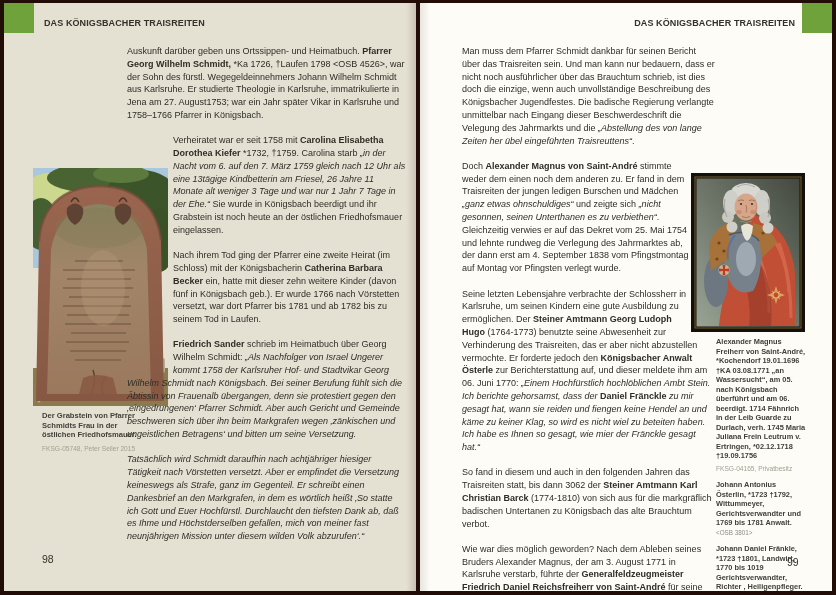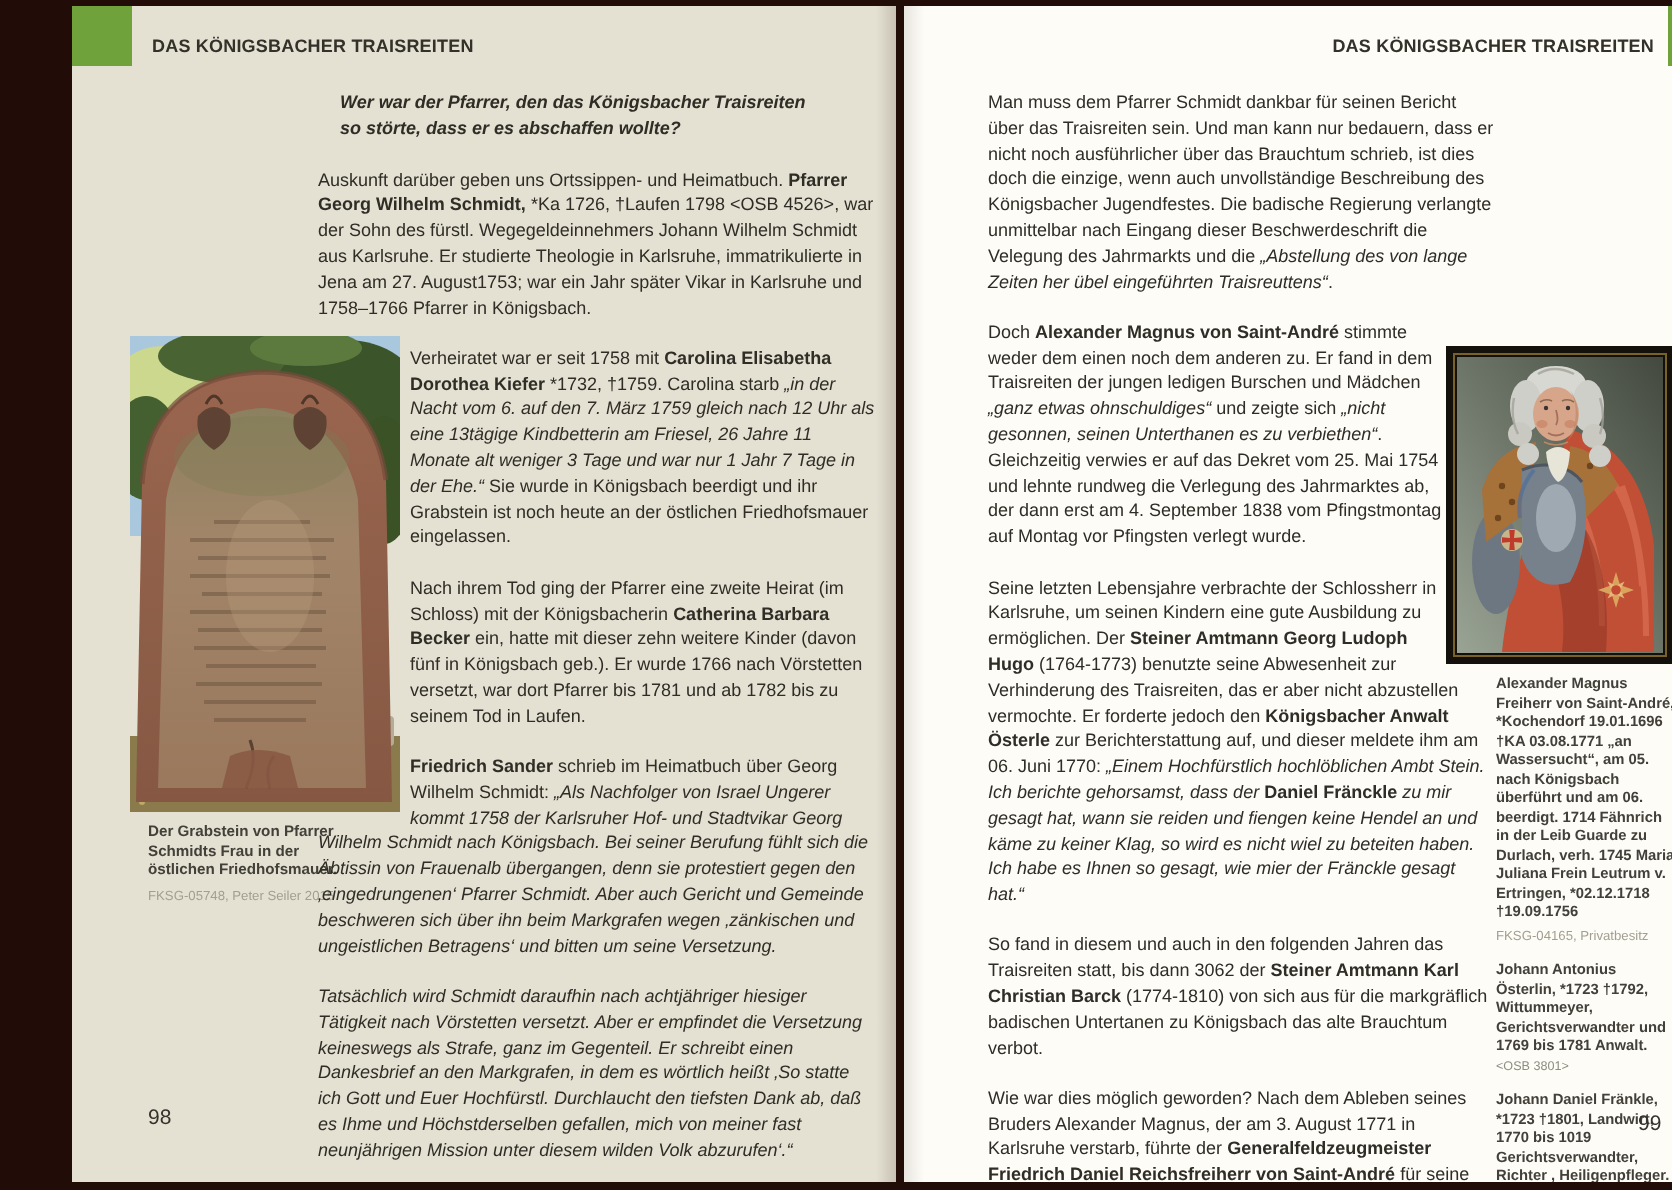--- a/index.html
+++ b/index.html
@@ -1,18 +1,18 @@
 <!DOCTYPE html>
 <html><head>
 <meta charset="utf-8">
 <style>
   html,body{margin:0;padding:0;background:#3a3a3a;}
   .spread{position:relative;width:836px;height:595px;background:#220c08;
           font-family:"Liberation Sans",sans-serif;overflow:hidden;}
-  .page{position:absolute;top:3px;height:588px;width:412px;overflow:hidden;margin-left:32px;}
+  .page{position:absolute;top:3px;height:588px;width:412px;overflow:hidden;}
   .page-left{left:4px;background:#e4e1d3;}
   .page-right{left:420px;background:#fdfcf7;}
   .page-left::after{content:'';position:absolute;right:0;top:0;bottom:0;width:10px;
           background:linear-gradient(to left,rgba(55,25,15,.16),rgba(55,25,15,0));}
   .page-right::before{content:'';position:absolute;left:0;top:0;bottom:0;width:10px;
           background:linear-gradient(to right,rgba(55,25,15,.10),rgba(55,25,15,0));}
   .green-block{position:absolute;top:0;width:30px;height:30px;background:#6fa23a;}
   .gb-left{left:0;} .gb-right{right:0;}
   .header-title{position:absolute;top:15px;font-size:9px;font-weight:bold;
           letter-spacing:.1px;color:#33312a;white-space:nowrap;}
@@ -108,21 +108,20 @@
 
     <div class="caption-left" id="cap-grave">
       <div>Der Grabstein von Pfarrer Schmidts Frau in der östlichen Friedhofsmauer.</div>
       <div class="credit">FKSG-05748, Peter Seiler 2015</div>
     </div>
 
 
     <div class="pagenum pn-left">98</div>
 
     <div class="main-text">
-      <div class="question">Wer war der Pfarrer, den das Königsbacher Traisreiten so störte, dass er es abschaffen wollte?</div>
       <div>
           <p class="para"><span class="seg-r">Auskunft darüber geben uns Ortssippen- und Heimatbuch. </span><span class="seg-b">Pfarrer Georg Wilhelm Schmidt,</span><span class="seg-r"> *Ka 1726, †Laufen 1798 &lt;OSB 4526&gt;, war der Sohn des fürstl. Wegegeldeinnehmers Johann Wilhelm Schmidt aus Karlsruhe. Er studierte Theologie in Karlsruhe, immatrikulierte in Jena am 27. August1753; war ein Jahr später Vikar in Karlsruhe und 1758–1766 Pfarrer in Königsbach.</span></p>
         </div>
       <div>
         <div class="spacer-left"></div>
         <div>
             <p class="para"><span class="seg-r">Verheiratet war er seit 1758 mit </span><span class="seg-b">Carolina Elisabetha Dorothea Kiefer</span><span class="seg-r"> *1732, †1759. Carolina starb </span><span class="seg-i">„in der Nacht vom 6. auf den 7. März 1759 gleich nach 12 Uhr als eine 13tägige Kindbetterin am Friesel, 26 Jahre 11 Monate alt weniger 3 Tage und war nur 1 Jahr 7 Tage in der Ehe.“</span><span class="seg-r"> Sie wurde in Königsbach beerdigt und ihr Grabstein ist noch heute an der östlichen Friedhofsmauer eingelassen.</span></p>
             <p class="para"><span class="seg-r">Nach ihrem Tod ging der Pfarrer eine zweite Heirat (im Schloss) mit der Königsbacherin </span><span class="seg-b">Catherina Barbara Becker</span><span class="seg-r"> ein, hatte mit dieser zehn weitere Kinder (davon fünf in Königsbach geb.). Er wurde 1766 nach Vörstetten versetzt, war dort Pfarrer bis 1781 und ab 1782 bis zu seinem Tod in Laufen.</span></p>
             <p class="para"><span class="seg-b">Friedrich Sander</span><span class="seg-r"> schrieb im Heimatbuch über Georg Wilhelm Schmidt: </span><span class="seg-i">„Als Nachfolger von Israel Ungerer kommt 1758 der Karlsruher Hof- und Stadtvikar Georg Wilhelm Schmidt nach Königsbach. Bei seiner Berufung fühlt sich die Äbtissin von Frauenalb übergangen, denn sie protestiert gegen den ‚eingedrungenen‘ Pfarrer Schmidt. Aber auch Gericht und Gemeinde beschweren sich über ihn beim Markgrafen wegen ‚zänkischen und ungeistlichen Betragens‘ und bitten um seine Versetzung.</span></p>
             <p class="para"><span class="seg-i">Tatsächlich wird Schmidt daraufhin nach achtjähriger hiesiger Tätigkeit nach Vörstetten versetzt. Aber er empfindet die Versetzung keineswegs als Strafe, ganz im Gegenteil. Er schreibt einen Dankesbrief an den Markgrafen, in dem es wörtlich heißt ‚So statte ich Gott und Euer Hochfürstl. Durchlaucht den tiefsten Dank ab, daß es Ihme und Höchstderselben gefallen, mich von meiner fast neunjährigen Mission unter diesem wilden Volk abzurufen‘.“</span></p>

